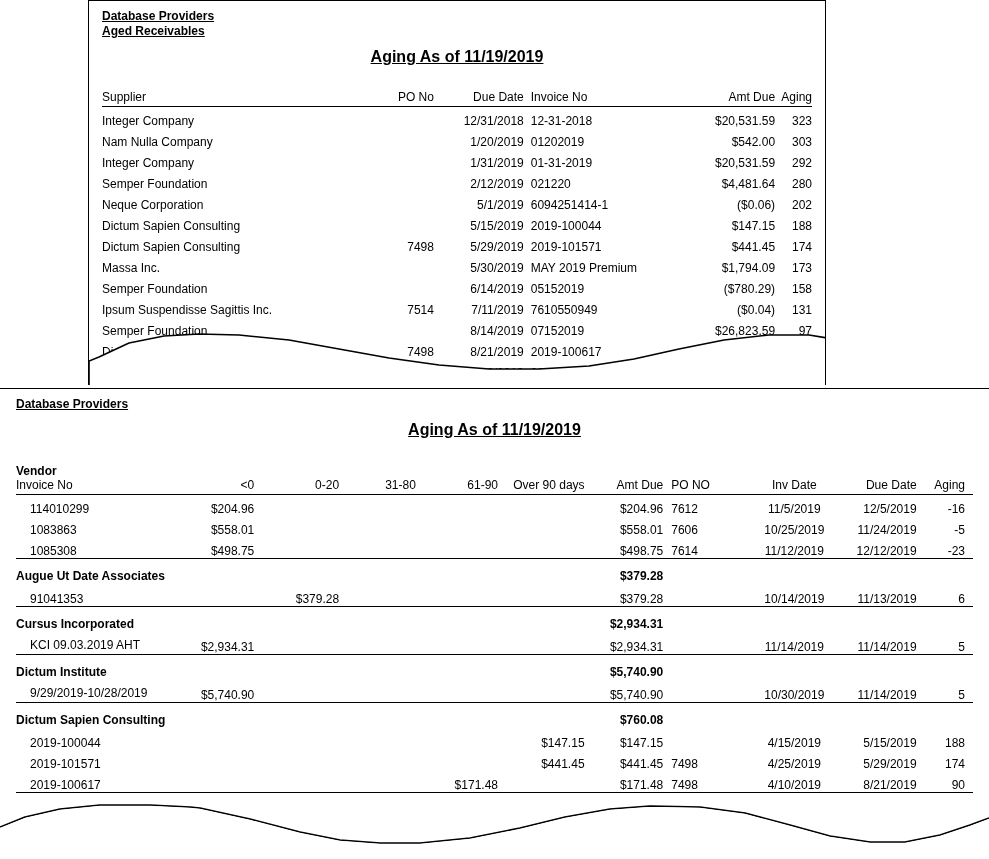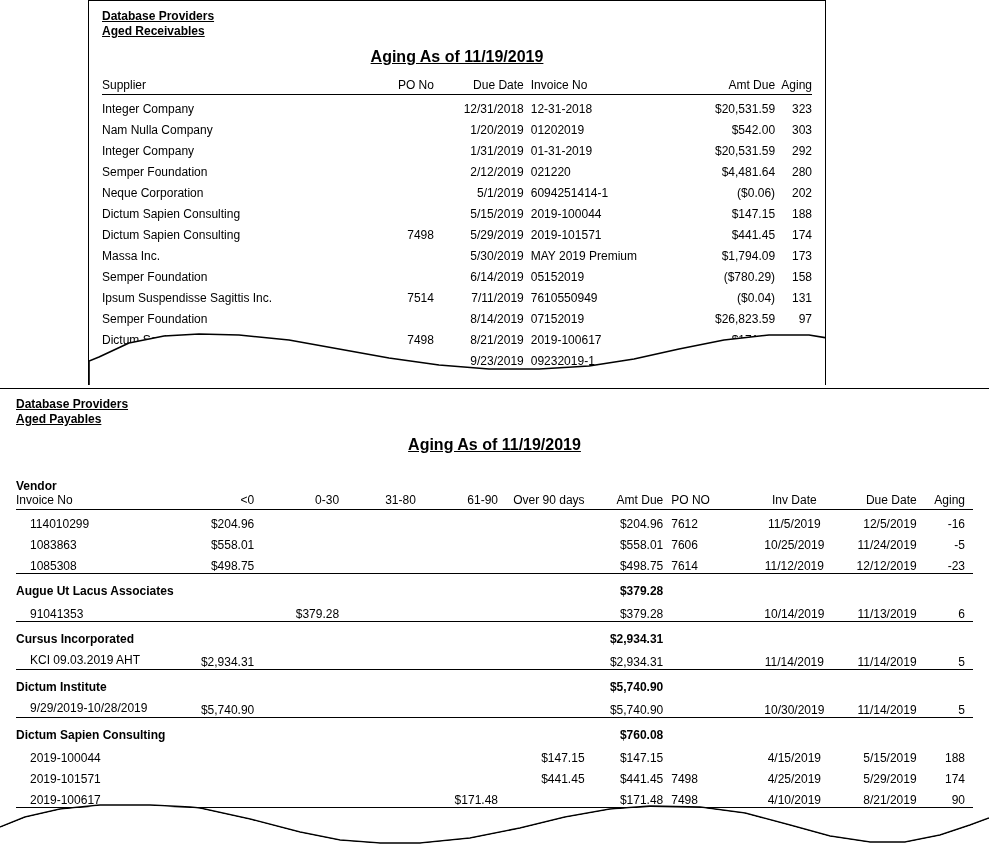--- a/index.html
+++ b/index.html
@@ -58,21 +58,21 @@
     font-size: 12px;
   }
   table.grid td, table.grid th {
     padding: 0;
     font-weight: normal;
     white-space: nowrap;
     vertical-align: bottom;
   }
 
   
-  #tbl-receivables { margin-top: 8px; }
+  #tbl-receivables { margin-top: 20px; }
   #tbl-receivables thead th {
     font-size: 12px;
     height: 20px;
     border-bottom: 1.2px solid #000;
     vertical-align: bottom;
     padding-bottom: 2px;
   }
   #tbl-receivables tbody td {
     height: 20px;
     font-size: 12px;
@@ -294,32 +294,31 @@
   <div class="tear" id="tear-receivables">
     <svg width="738" height="60" viewBox="0 0 738 60" preserveAspectRatio="none" xmlns="http://www.w3.org/2000/svg">
       <path d="M0,34 L10,30 L40,16 L75,9 L110,7 L150,8 L200,13 L250,22 L300,31 L350,38 L400,42 L450,42 L500,39 L545,32 L590,22 L635,13 L680,8 L720,8 L738,11 L738,60 L0,60 Z" fill="#ffffff" stroke="#000000" stroke-width="1.6" stroke-linejoin="round"></path>
     </svg>
   </div>
 </div>
 
 <div id="report-payables">
   <div class="inner">
     <div class="rpt-title t1">Database Providers</div>
-    <div class="rpt-title">Aged Payables</div>
     <div class="rpt-asof">Aging As of 11/19/2019</div>
 
     <table class="grid" id="tbl-payables">
       <thead>
         <tr class="vendor-head-row">
           <th colspan="11">Vendor</th>
         </tr>
         <tr>
           <th class="p-inv">Invoice No</th>
           <th class="p-lt0">&lt;0</th>
-          <th class="p-030">0-30</th>
+          <th class="p-030">0-20</th>
           <th class="p-3160">31-80</th>
           <th class="p-6190">61-90</th>
           <th class="p-over90">Over 90 days</th>
           <th class="p-amtdue">Amt Due</th>
           <th class="p-pono">PO NO</th>
           <th class="p-invdte">Inv Date</th>
           <th class="p-duedte">Due Date</th>
           <th class="p-aging">Aging</th>
         </tr>
       </thead>
@@ -357,21 +356,21 @@
             <td class="p-3160"></td>
             <td class="p-6190"></td>
             <td class="p-over90"></td>
             <td class="p-amtdue">$498.75</td>
             <td class="p-pono">7614</td>
             <td class="p-invdte">11/12/2019</td>
             <td class="p-duedte">12/12/2019</td>
             <td class="p-aging">-23</td>
           </tr>
           <tr class="group-row">
-            <td colspan="6">Augue Ut Lacus Associates</td>
+            <td colspan="6">Augue Ut Date Associates</td>
             <td class="p-amtdue">$379.28</td>
             <td colspan="4"></td>
           </tr>
           <tr class="detail-row">
             <td class="p-inv">91041353</td>
             <td class="p-lt0"></td>
             <td class="p-030">$379.28</td>
             <td class="p-3160"></td>
             <td class="p-6190"></td>
             <td class="p-over90"></td>

